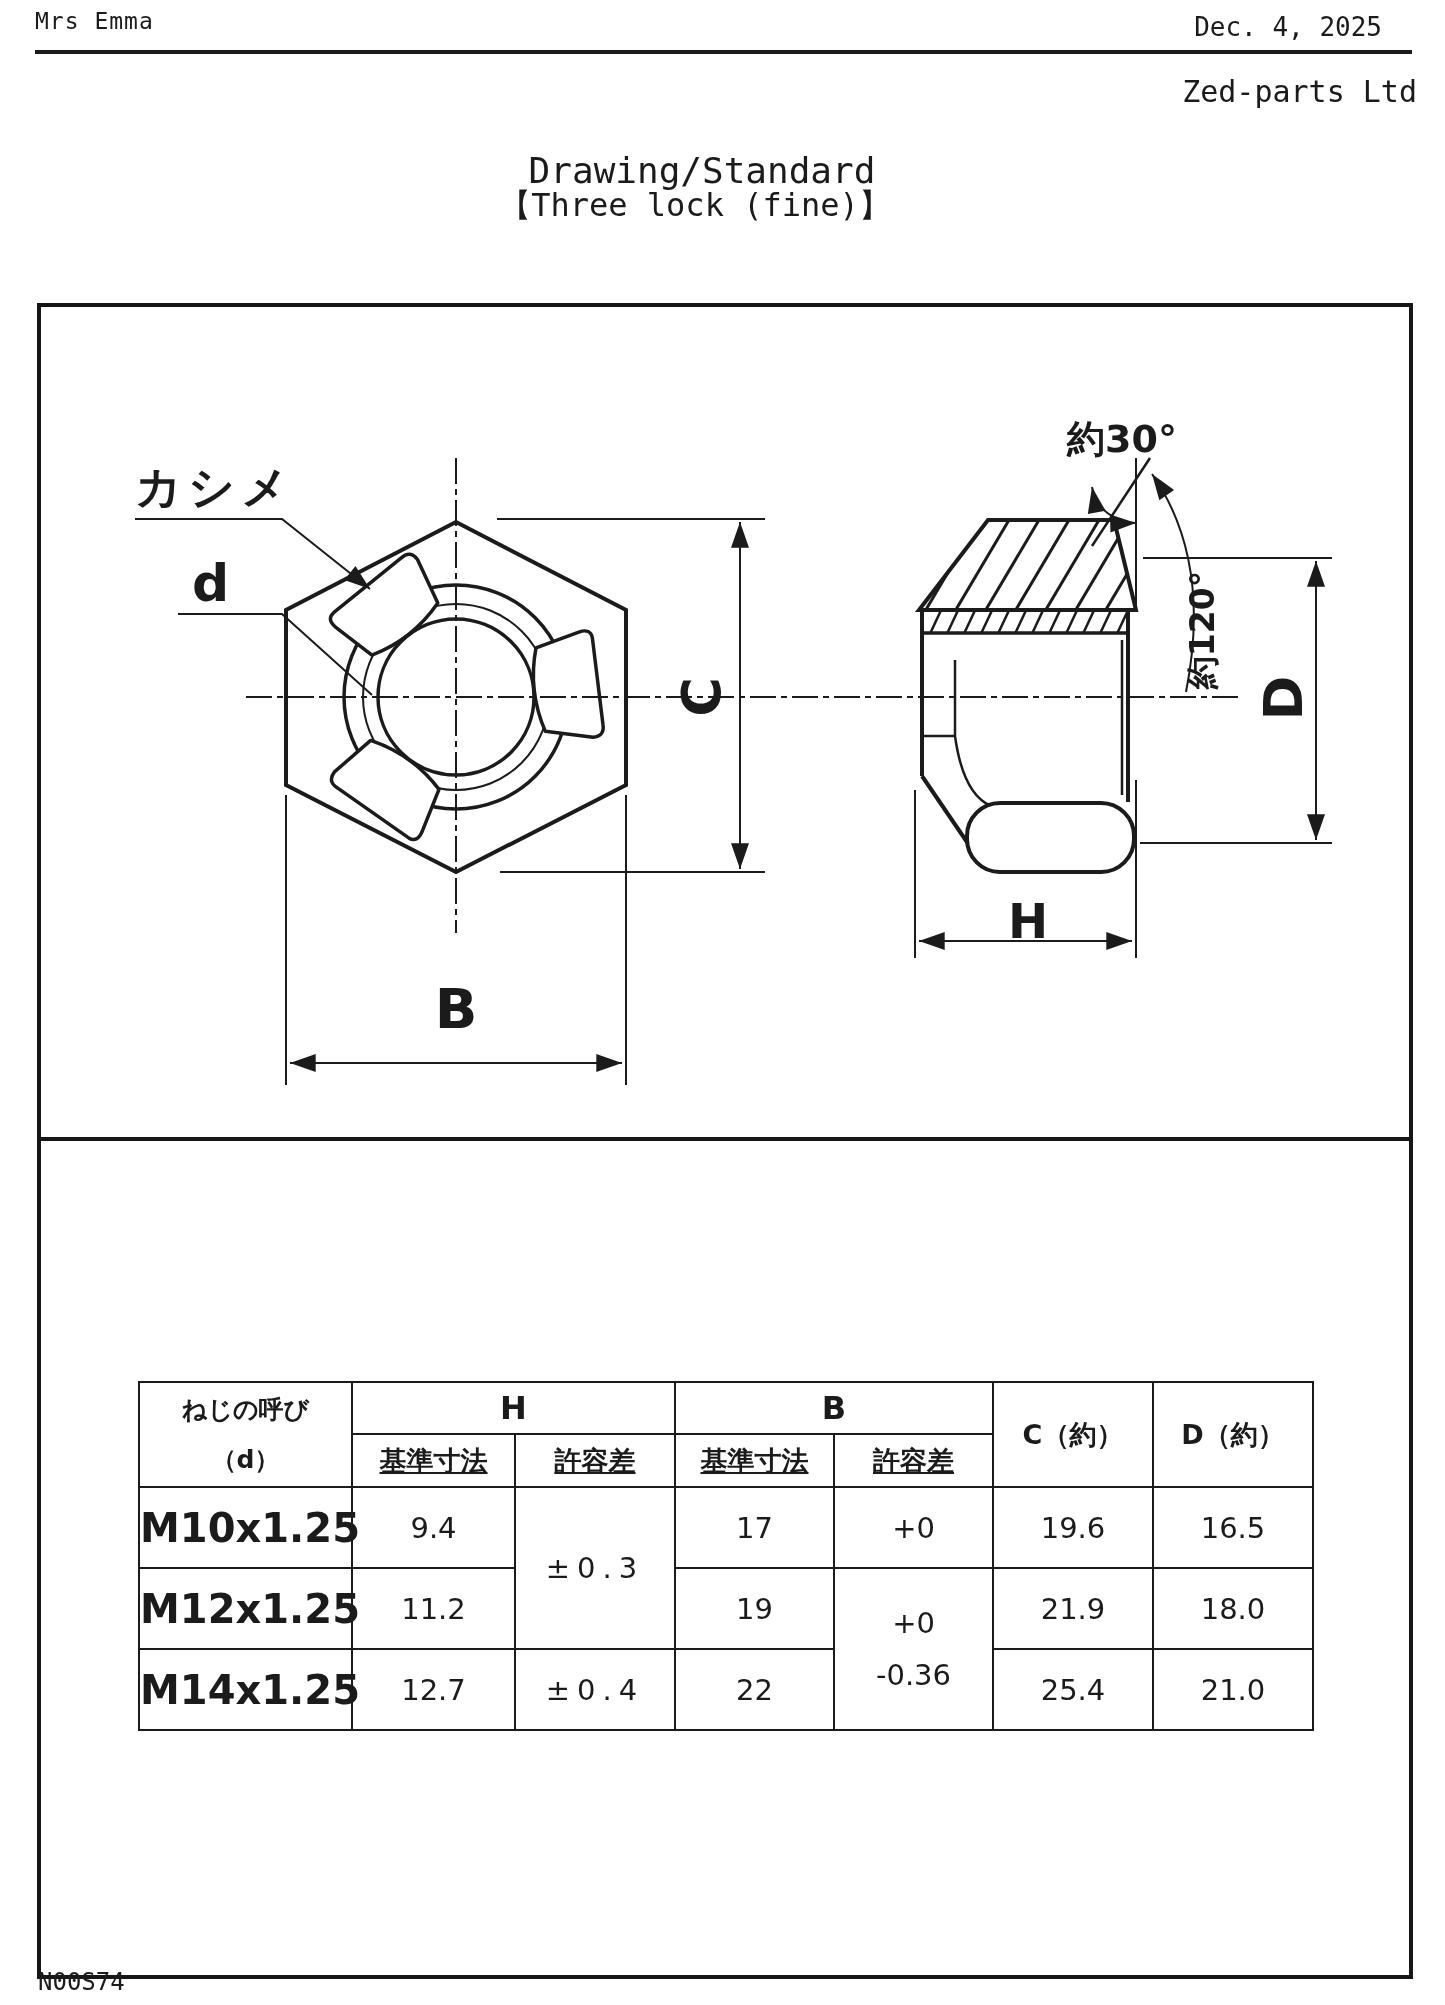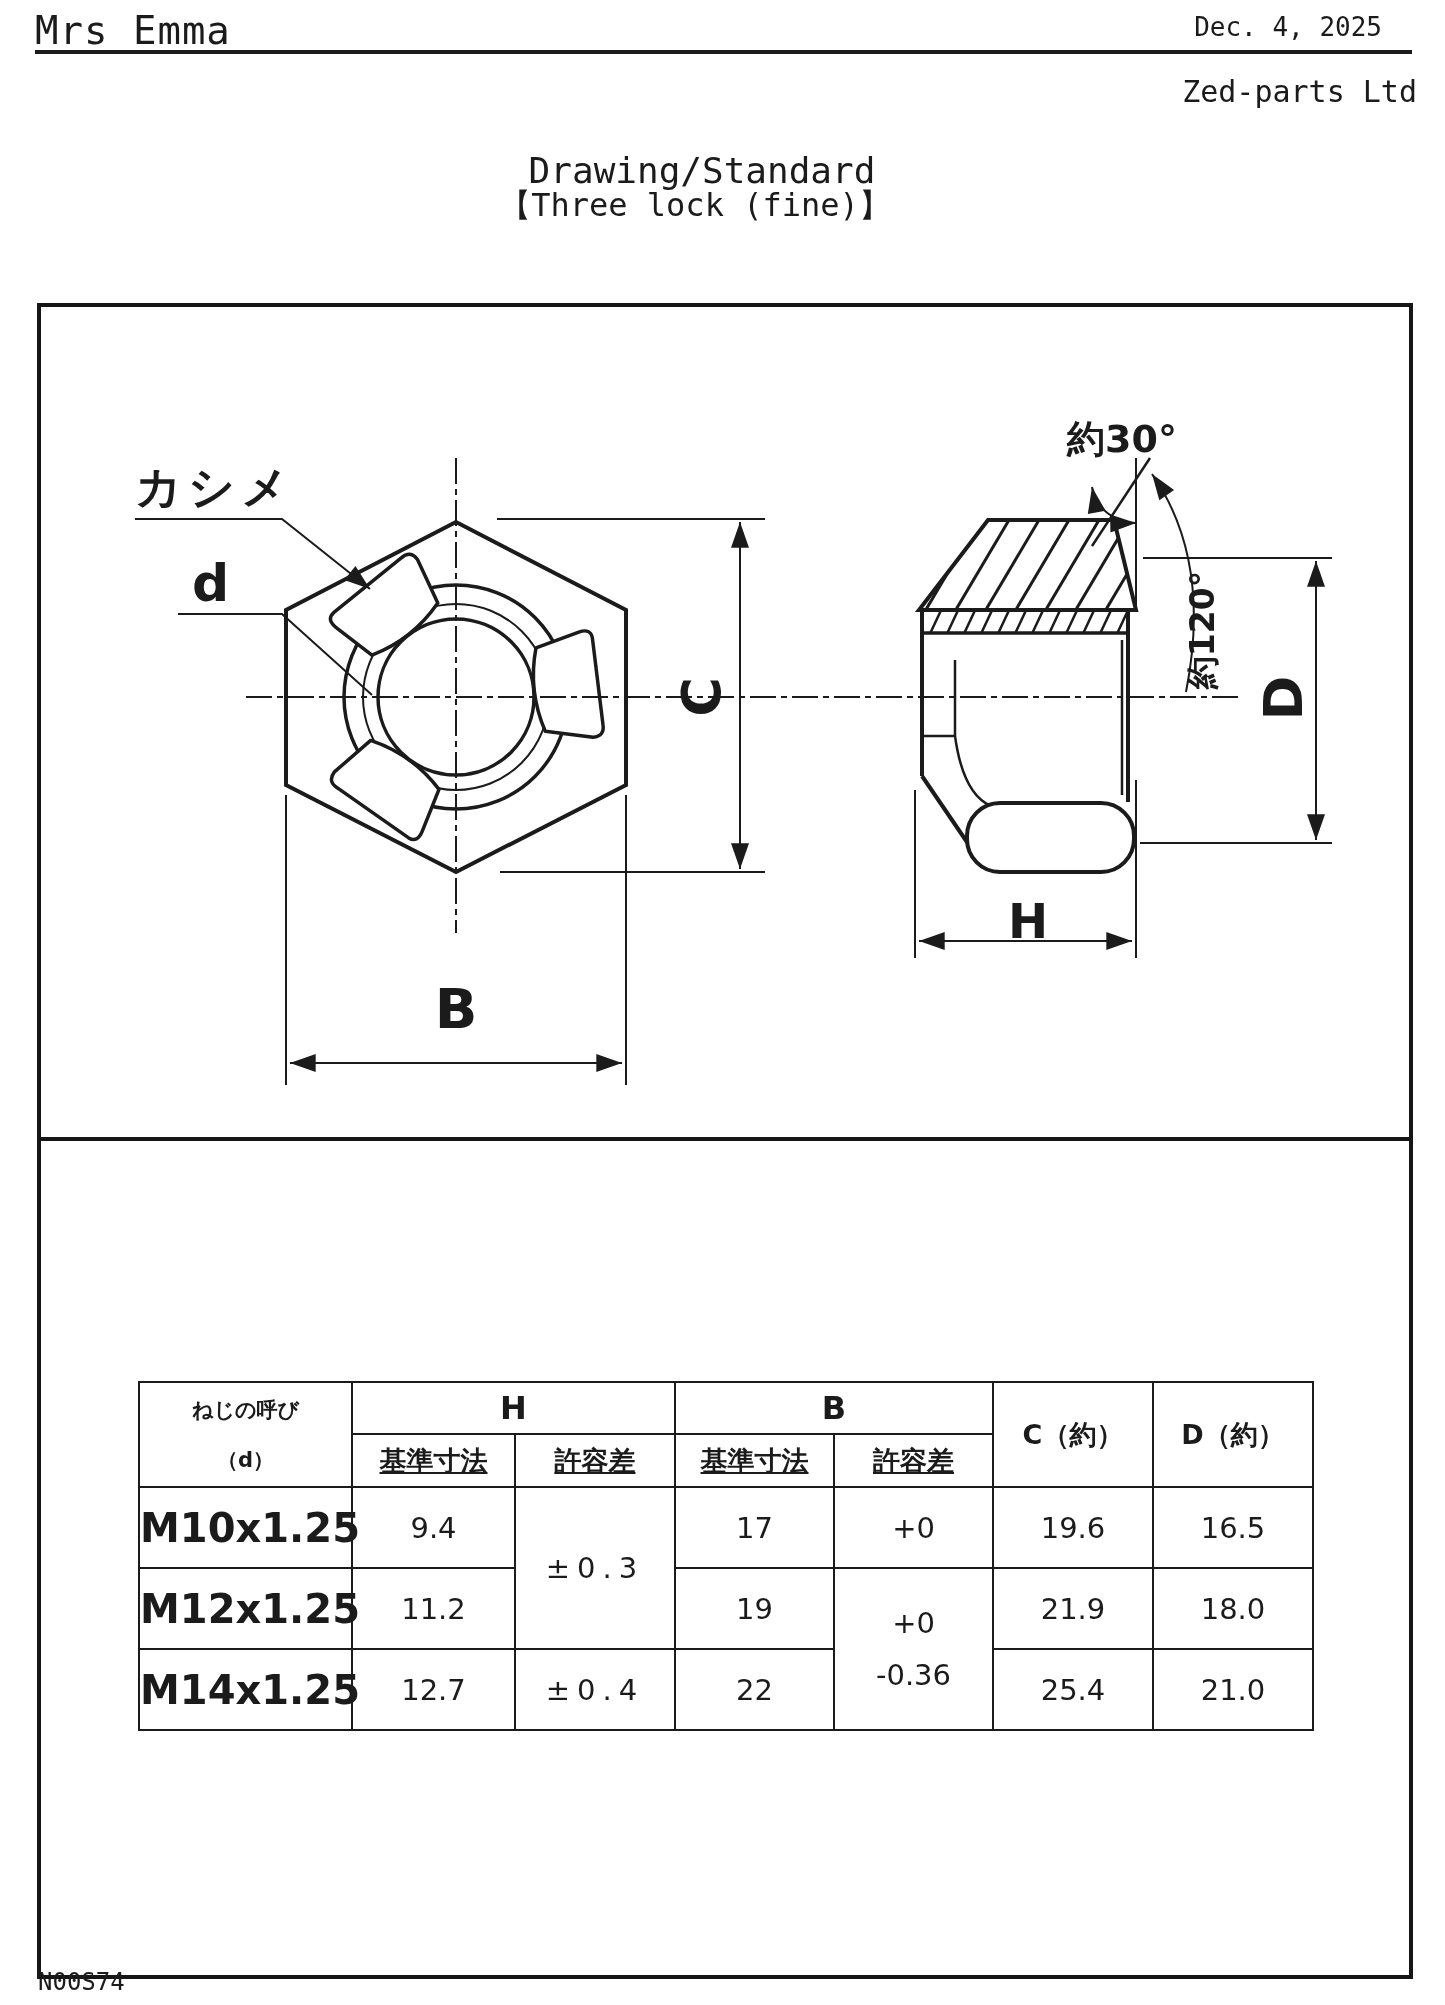--- a/index.html
+++ b/index.html
@@ -2,21 +2,21 @@
 <html><head>
 <meta charset="utf-8">
 <style>
   html,body{margin:0;padding:0;}
   body{
     width:1445px;height:2005px;position:relative;background:#ffffff;
     font-family:"DejaVu Sans", sans-serif;color:#1b1b1b;overflow:hidden;
   }
   .abs{position:absolute;}
   .mono{font-family:"DejaVu Sans Mono", monospace;}
-  #author{left:35px;top:8px;font-size:39px;letter-spacing:1px;}
+  #author{left:35px;top:8px;font-size:23px;letter-spacing:1px;}
   #date{right:63px;top:12px;font-size:26px;margin-left:16px;}
   #rule{left:35px;top:50px;width:1377px;height:4px;background:#1b1b1b;}
   #company{right:28px;top:74px;font-size:30px;}
   #subtitle{left:16px;top:150px;width:1372px;text-align:center;font-size:36px;}
   #doc-title{left:0;top:184px;width:1390px;text-align:center;font-size:32px;}
   #frame{left:37px;top:303px;width:1368px;height:1668px;border:4px solid #161616;}
   #frame-divider{left:37px;top:1137px;width:1376px;height:4px;background:#161616;}
   #drawing-svg{left:37px;top:303px;}
   #footer-code{left:38px;top:1968px;font-size:24px;}
 
@@ -28,21 +28,21 @@
   }
   #spec-table td{
     border:2.5px solid #1b1b1b;text-align:center;vertical-align:middle;
     padding:0;font-size:29px;font-weight:500;
   }
   #spec-table .jp{font-size:27px;font-weight:600;}
   #spec-table .big{font-size:32px;font-weight:600;}
   #spec-table .size{font-size:40px;font-weight:700;}
   #spec-table .tol{letter-spacing:7px;}
   #spec-table .twoline div{line-height:52px;}
-  .thread-cell div{line-height:50px;font-size:21px;font-weight:600;}
+  .thread-cell div{line-height:50px;font-size:25px;font-weight:600;}
 </style>
 </head>
 <body>
 
 <div class="abs mono" id="author">Mrs Emma</div>
 <div class="abs mono" id="date">Dec. 4, 2025</div>
 <div class="abs" id="rule"></div>
 <div class="abs mono" id="company">Zed-parts Ltd</div>
 <div class="abs mono" id="subtitle">Drawing/Standard</div>
 <div class="abs mono" id="doc-title">【Three lock (fine)】</div>

